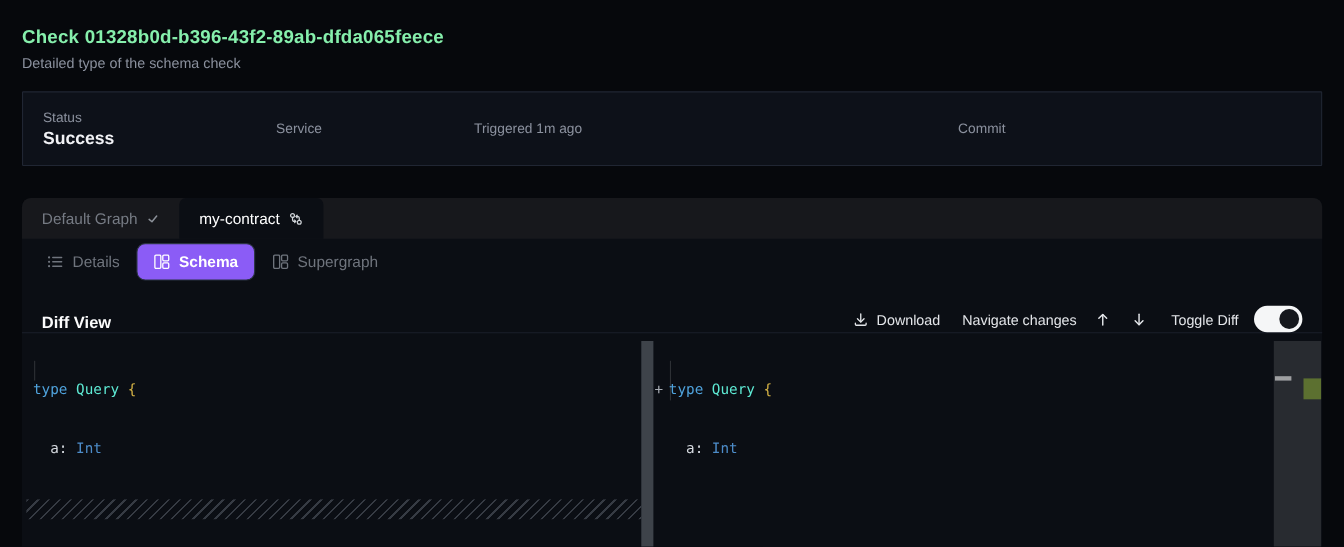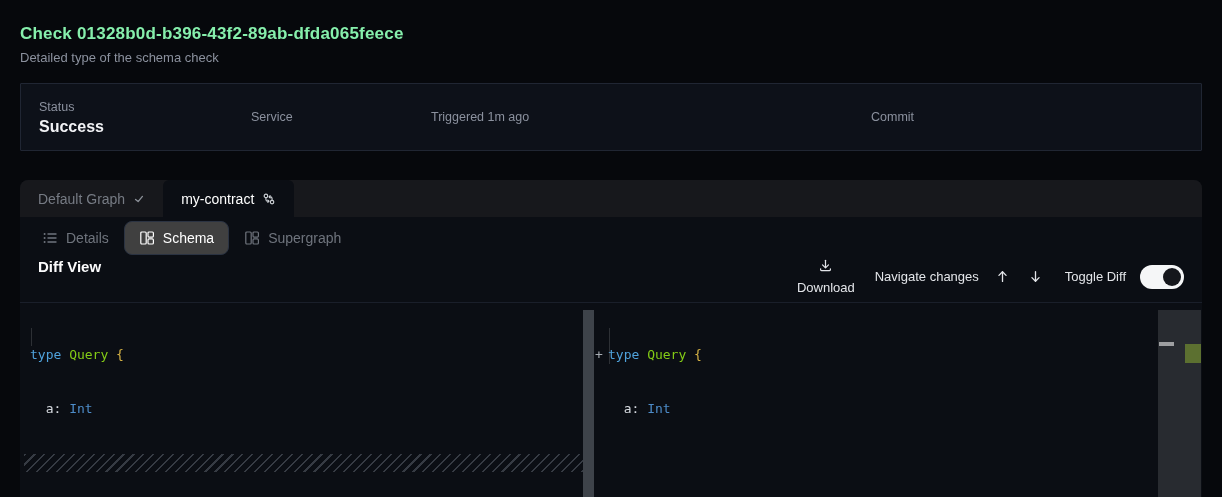--- a/index.html
+++ b/index.html
@@ -51,32 +51,32 @@
   .graph-tab.active .g-icon { color:#cfd3d8; }
 
   
   .sub-tabs { height:41px; display:flex; align-items:center; padding-left:12px; gap:5px; }
   .sub-tab {
     display:flex; align-items:center; gap:8px; height:34px; padding:0 9px;
     font-size:14px; color:#6f747d; border:1px solid transparent; cursor:pointer;
   }
   .sub-tab .s-icon { display:flex; }
   .sub-tab.active {
-    color:#ffffff; font-weight:400; background:#404040;
+    color:#ffffff; font-weight:700; background:#8b5cf6;
     border:1px solid #2b3342; border-radius:8px; padding:0 14px;
   }
 
   
   .diff-header {
-    height:45px; display:flex; align-items:flex-start;
+    height:45px; display:flex; align-items:flex-end;
     padding:0 18px; border-bottom:1px solid #1a1f2a;
   }
   .diff-title { font-size:15px; font-weight:700; color:#fbfbfc; }
   .diff-tools { margin-left:auto; display:flex; align-items:center; gap:14px; font-size:13px; color:#dde0e4; }
-  .tool-btn { display:flex; align-items:center; gap:7px; cursor:pointer; color:#e3e5e9;flex-direction:column; }
+  .tool-btn { display:flex; align-items:center; gap:7px; cursor:pointer; color:#e3e5e9; }
   .tool-label { color:#e3e5e9; }
   .nav-label { margin-left:6px; }
   .arrow-btn { display:flex; align-items:center; padding:0 2px; cursor:pointer; color:#e3e5e9; }
   .toggle-label { margin-left:6px; }
   .toggle {
     position:relative; width:44px; height:24px; border-radius:12px;
     background:#f5f6f7; cursor:pointer;
   }
   .toggle .knob {
     position:absolute; top:3px; right:3px; width:18px; height:18px;
@@ -87,21 +87,21 @@
   .diff-body { position:absolute; left:0; right:0; top:123px; bottom:0; overflow:hidden; }
   .pane { position:absolute; top:0; bottom:0; }
   .pane-left { left:0; width:574px; }
   .pane-right { left:574px; right:0; }
 
   .code { padding-top:7px; font-family:"DejaVu Sans Mono", monospace; font-size:13px; line-height:18px; white-space:pre; }
   .code-line { position:relative; height:18px; padding-left:10px; }
   .pane-right .code-line { padding-left:14px; }
 
   .tok-kw    { color:#4fa2dc; }
-  .tok-type  { color:#84cc16; }
+  .tok-type  { color:#5eead4; }
   .tok-brace { color:#d5b245; }
   .tok-field { color:#d6dae0; }
   .tok-scalar{ color:#4d8cc9; }
 
   
   .code-line.hatch {
     padding-left:0; margin-left:4px; width:559px;
     background:
       repeating-linear-gradient(135deg,
         rgba(165,175,190,0.28) 0 1.5px,

